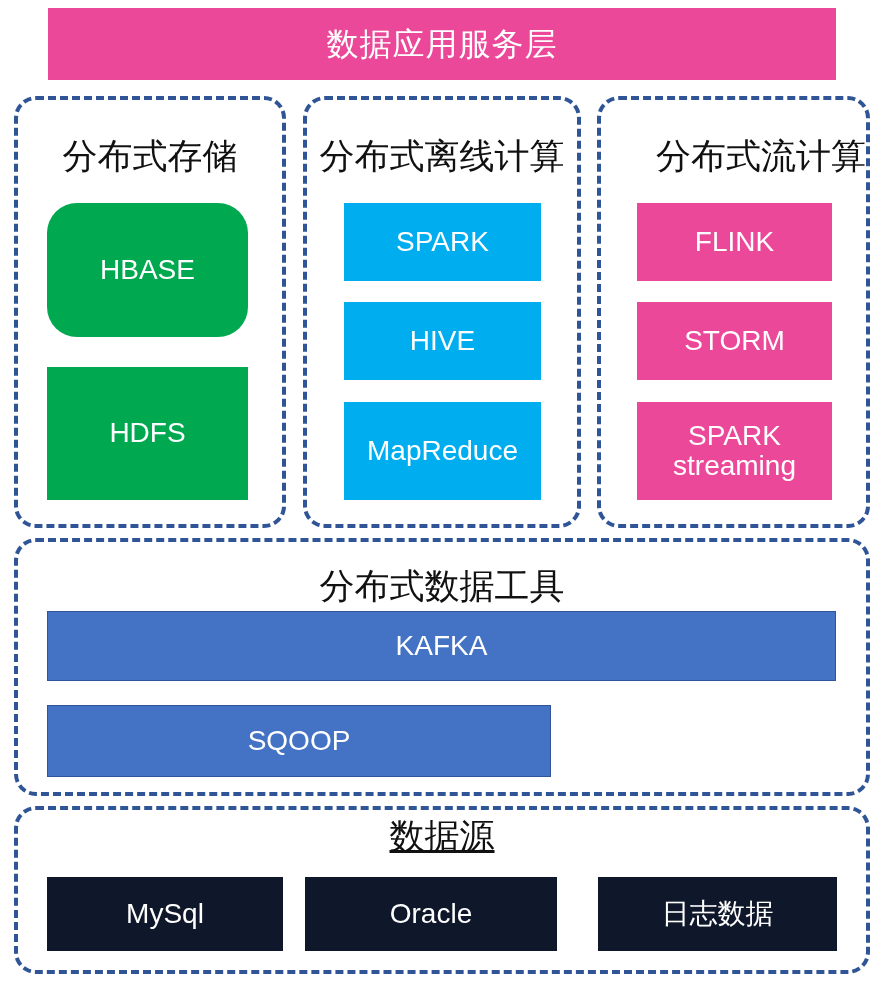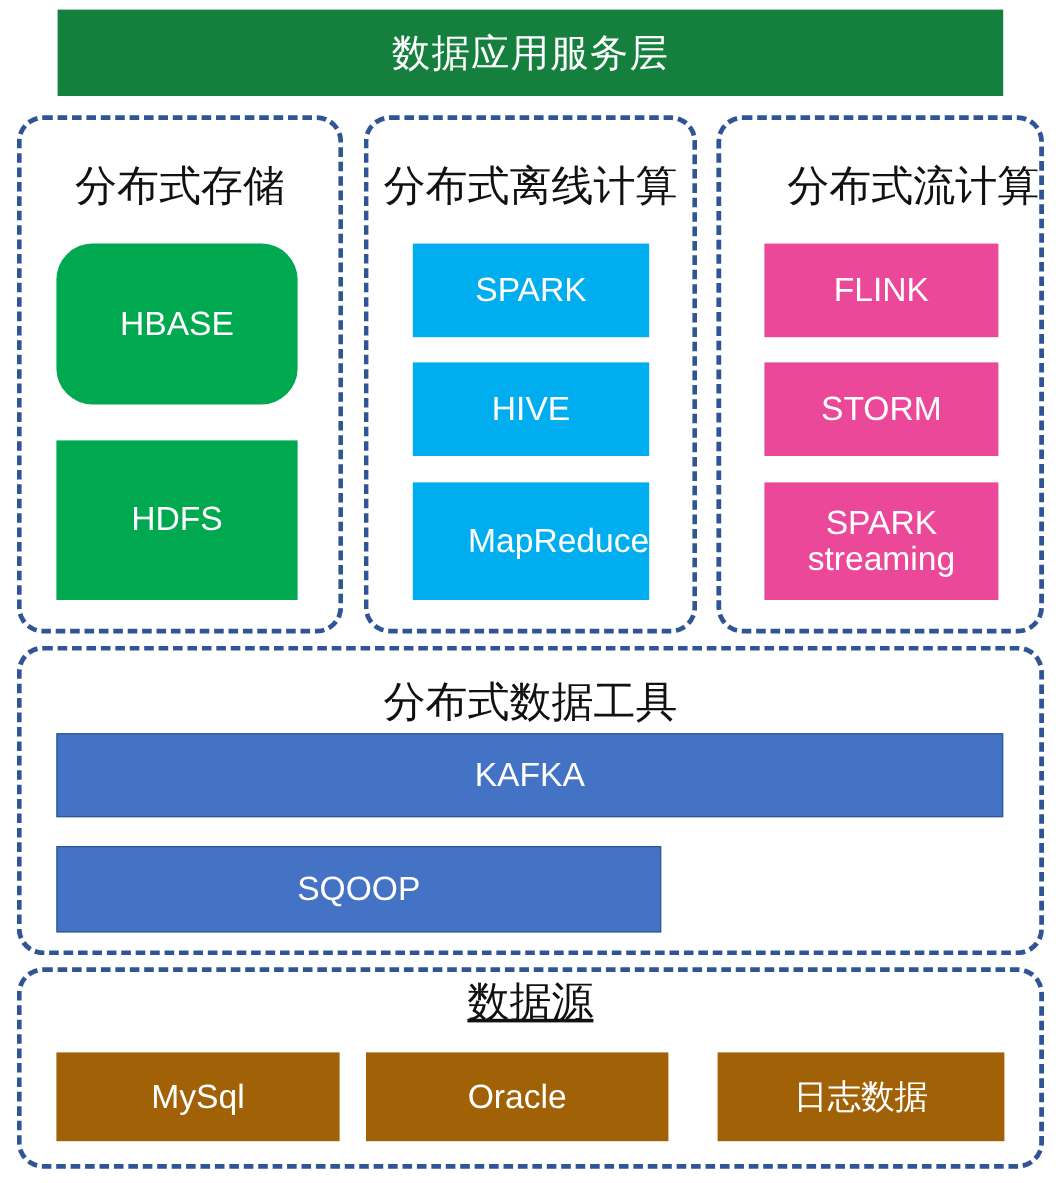--- a/index.html
+++ b/index.html
@@ -19,21 +19,21 @@
     background: #ffffff;
   }
 
   
   .banner {
     position: absolute;
     left: 48px;
     top: 8px;
     width: 788px;
     height: 72px;
-    background: #15803d;
+    background: #ec4899;
     display: flex;
     align-items: center;
     justify-content: center;
   }
   .banner-label {
     color: #ffffff;
     font-size: 32px;
     letter-spacing: 1px;
     line-height: 1;
   }
@@ -65,21 +65,21 @@
     text-align: center;
     color: #ffffff;
     line-height: 1.08;
   }
   .tile-label { display: block; width: 100%; }
 
   .tile.green  { background: #00A94F; }
   .tile.cyan   { background: #00AEEF; }
   .tile.purple { background: #ec4899; }
   .tile.blue   { background: #4472C4; border: 1px solid #2F5597; }
-  .tile.navy   { background: #a16207; }
+  .tile.navy   { background: #0f172a; }
   .fs-28 { font-size: 28px; }
 </style>
 </head>
 <body>
 
 <div id="diagram">
 
   <div class="banner">
     <span class="banner-label">数据应用服务层</span>
   </div>
@@ -96,21 +96,21 @@
 
   <div class="panel" style="left:303px; top:96px; width:278px; height:432px;">
     <div class="panel-title" style="top:38px;">分布式离线计算</div>
   </div>
   <div class="tile cyan fs-28" style="left:344px; top:203px; width:197px; height:78px;">
     <span class="tile-label">SPARK</span>
   </div>
   <div class="tile cyan fs-28" style="left:344px; top:302px; width:197px; height:78px;">
     <span class="tile-label">HIVE</span>
   </div>
-  <div class="tile cyan fs-28" style="left:344px; top:402px; width:197px; height:98px;text-align:right;">
+  <div class="tile cyan fs-28" style="left:344px; top:402px; width:197px; height:98px;">
     <span class="tile-label">MapReduce</span>
   </div>
 
   <div class="panel" style="left:597px; top:96px; width:273px; height:432px;">
     <div class="panel-title" style="top:38px;text-align:right;">分布式流计算</div>
   </div>
   <div class="tile purple fs-28" style="left:637px; top:203px; width:195px; height:78px;">
     <span class="tile-label">FLINK</span>
   </div>
   <div class="tile purple fs-28" style="left:637px; top:302px; width:195px; height:78px;">

